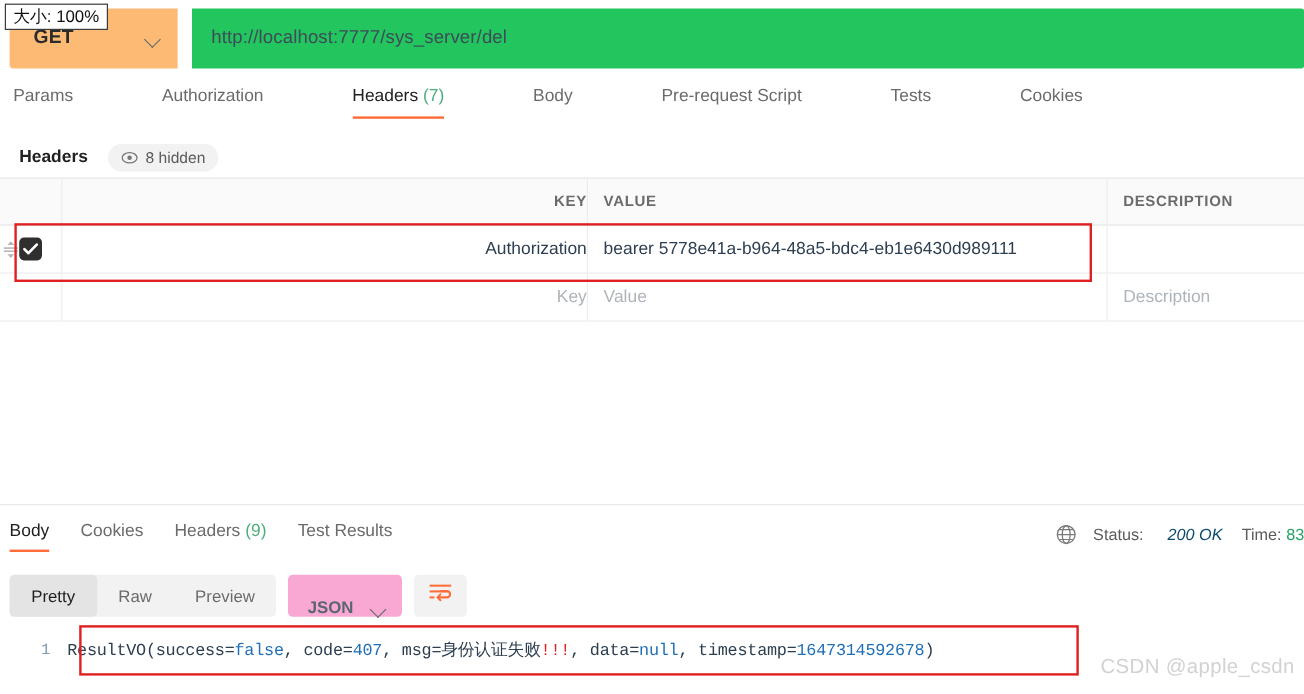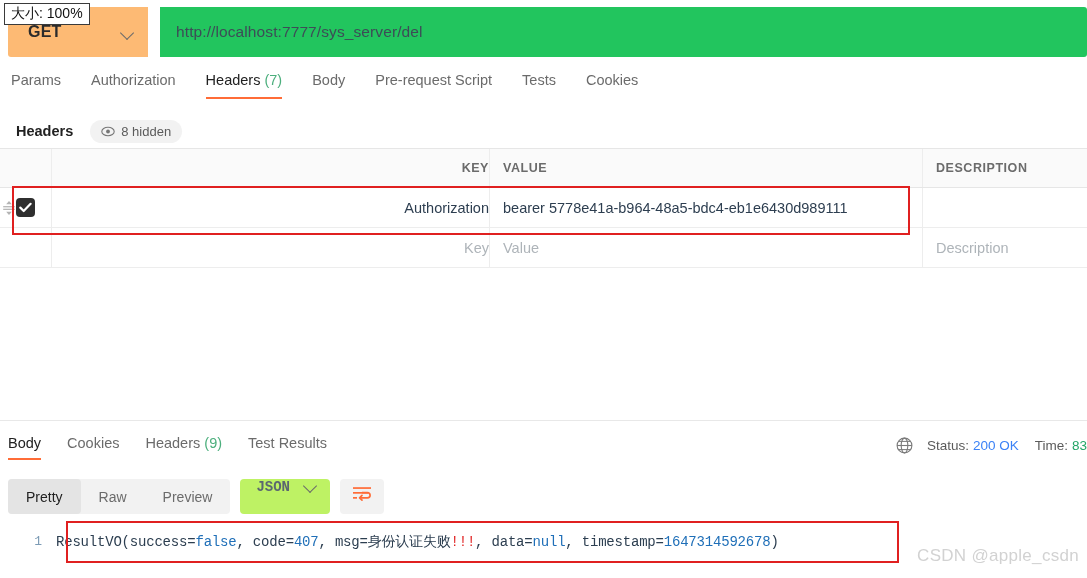--- a/index.html
+++ b/index.html
@@ -40,21 +40,21 @@
     position: absolute; left: 4px; top: 3px;
     border: 1.4px solid #3a3a3a; background: #fff;
     padding: 1px 6px 2px 6px;
     font-size: 14px; color: #111; line-height: 17px;
     z-index: 40; white-space: nowrap;
   }
 
   
   .req-tabs {
     position: absolute; left: 0; top: 72px; width: 1087px; height: 36px;
-    display: flex; align-items: flex-start;
+    display: flex; align-items: flex-start; gap: 44px;
   }
   .rtab {
     font-size: 14.5px; color: #6b6b6b; padding: 0 0 11px 0; margin-right: 30px;
     position: relative; white-space: nowrap; cursor: pointer;
   }
   .rtab:first-child { margin-left: 11px; }
   .rtab.active { color: #212121; }
   .rtab.active::after {
     content:""; position:absolute; left:0; right:0; bottom:0; height:2.5px; background:#ff6c37;
   }
@@ -105,30 +105,30 @@
   
   .resp-tabs { position: absolute; left: 0; top: 435px; width: 1087px; height: 32px; display:flex; align-items:flex-start; }
   .rsp { font-size: 14.5px; color:#6b6b6b; margin-right: 26px; padding-bottom: 9px; position:relative; cursor:pointer; white-space:nowrap;}
   .rsp:first-child { margin-left: 8px; }
   .rsp.active { color:#212121; }
   .rsp.active::after { content:""; position:absolute; left:0; right:0; bottom:0; height:2.5px; background:#ff6c37; }
 
   .resp-meta { position:absolute; right: 0px; top: 437px; display:flex; align-items:center; font-size: 13.5px; color:#5b5b5b; }
   .globe { margin-right: 14px; display:flex; }
   .meta-k { color:#5b5b5b; }
-  .ok { color: #3b82f6; margin-left: 4px; }
+  .ok { color: #0c4a6e; margin-left: 20px; font-style: italic; }
   .tm { margin-left: 16px; color:#5b5b5b; }
   .tmv { color: #23a566; margin-left: 4px; }
 
   
   .body-tools { position:absolute; left: 8px; top: 479px; height: 35px; display:flex; align-items:center; }
   .seg { background:#f2f2f2; border-radius:4px; height:35px; display:flex; align-items:center; }
   .seg-item { font-size:14px; color:#6b6b6b; padding: 0 18px; height:35px; display:flex; align-items:center; cursor:pointer; border-radius:4px;}
   .seg-item.active { background:#e4e4e4; color:#212121; }
-  .fmt { margin-left:10px; background:#bef264; border-radius:4px; height:35px; display:flex; align-items:flex-start; padding: 0 13px 0 16px; cursor:pointer;font-family:Liberation Mono, monospace;}
+  .fmt { margin-left:10px; background:#f9a8d4; border-radius:4px; height:35px; display:flex; align-items:flex-end; padding: 0 13px 0 16px; cursor:pointer;}
   .fmt-lbl { font-size:14px; color:#5b6670; font-weight:600; margin-right:14px; }
   .wrapbtn { margin-left:10px; background:#f2f2f2; border-radius:4px; height:35px; width:44px; display:flex; align-items:center; justify-content:center; cursor:pointer;}
 
   
   .code-area { position:absolute; left:0; top: 524px; width:1087px; height:42px; display:flex; }
   .gutter { width: 56px; text-align:right; padding-right:14px; font-family:"Liberation Mono", monospace; font-size:13px; color:#7c9bb5; padding-top:10px;}
   .code-line {
     font-family: "Liberation Mono", monospace; font-size: 14px; color: #2c3e50;
     padding-top: 9px; white-space: pre; letter-spacing: -0.2px;
   }

